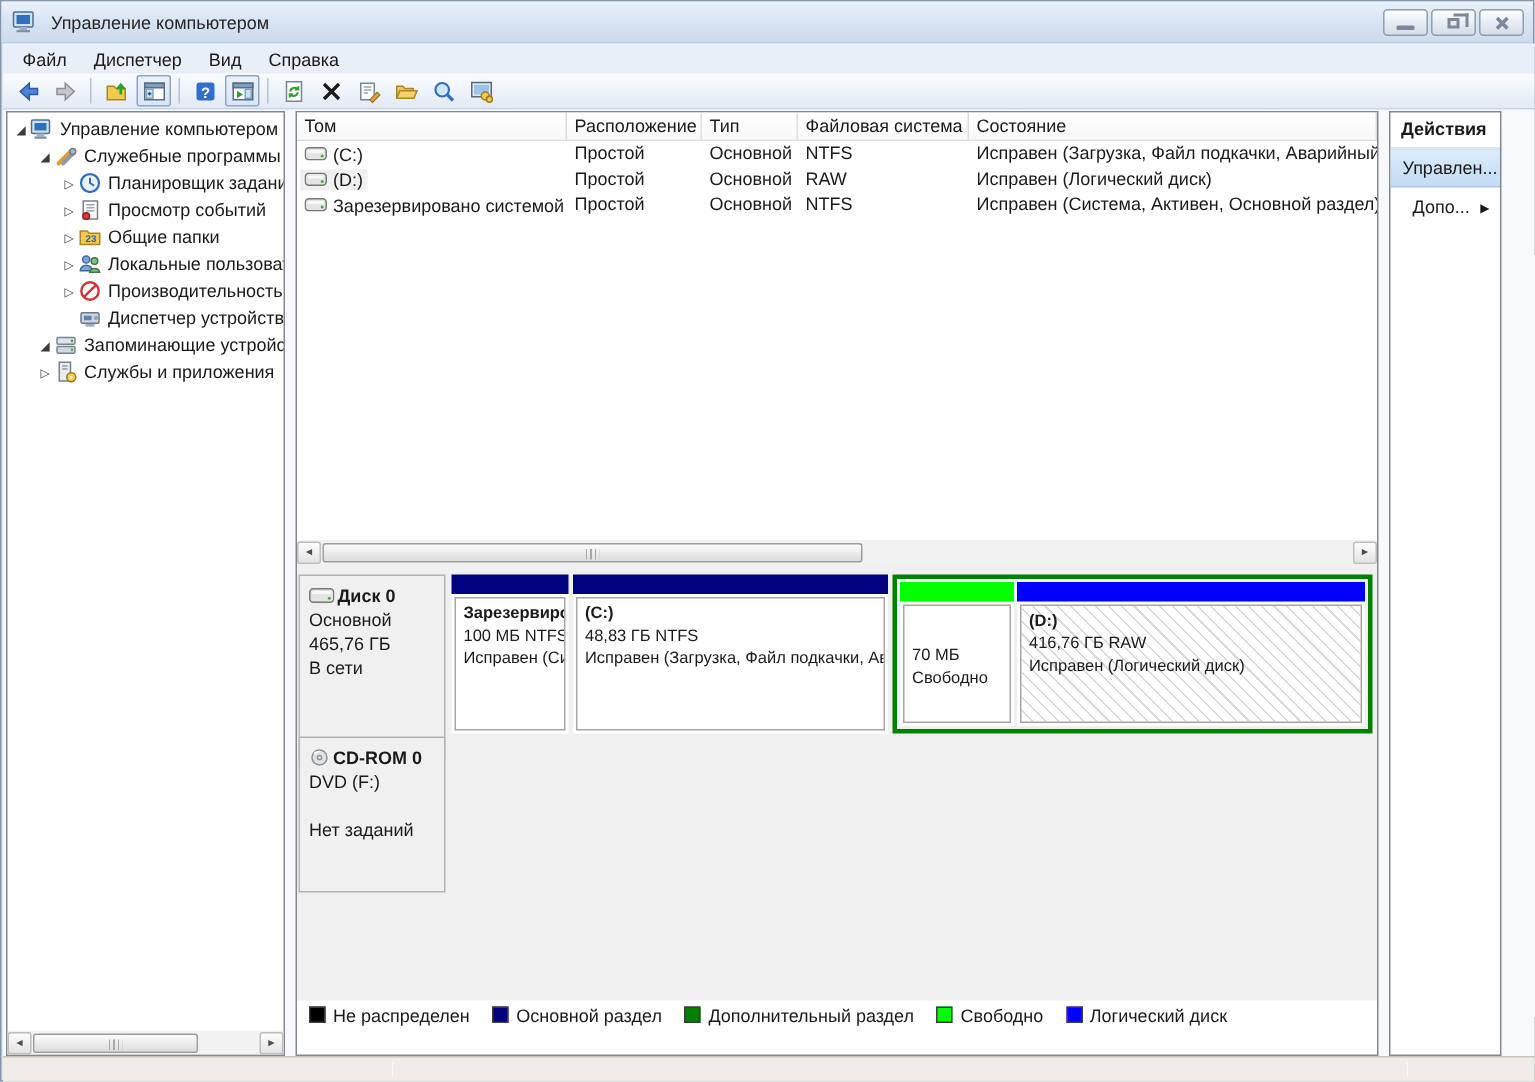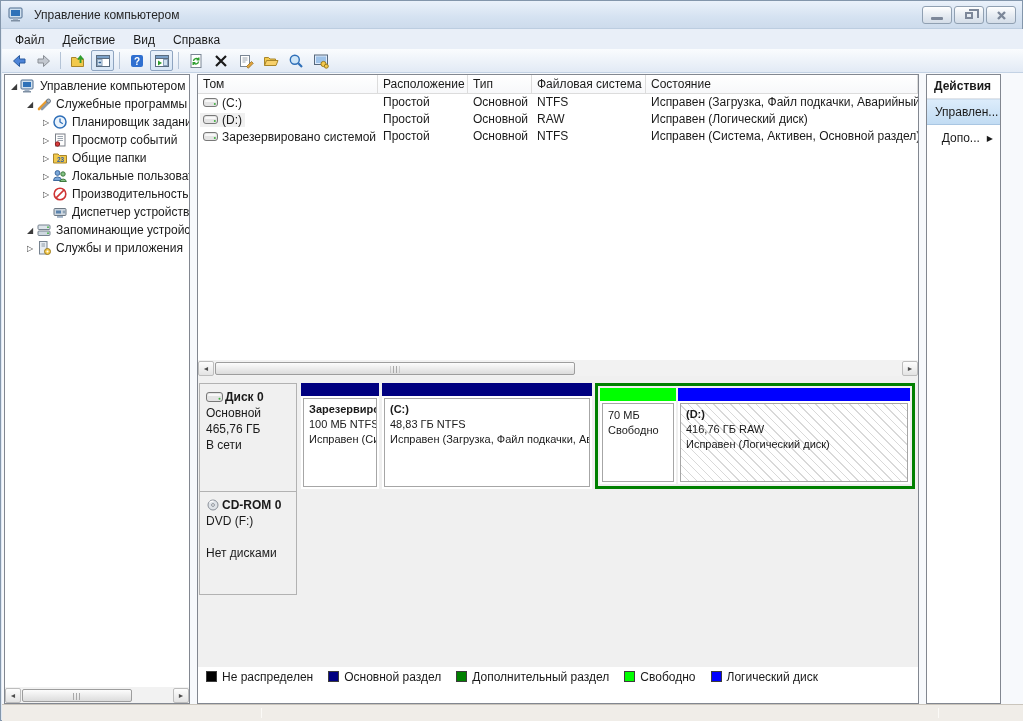--- a/index.html
+++ b/index.html
@@ -96,21 +96,21 @@
   .pbody { flex:1; margin:2px; border:1px solid #a6a6a6; background:#fff;
     padding:3px 1px 0 5px; font-size:11px; line-height:15px; white-space:nowrap; overflow:hidden; }
   .pbody .pt { font-weight:bold; }
   .p-reserved { width:78px; }
   .p-c { width:210px; }
   .ext { flex:1; border:3px solid #008000; background:#f0f0f0; display:flex; padding:2px; }
   .p-free { width:76px; margin-right:2px; }
   .p-d { flex:1; margin-right:0; }
   .p-d .pbody { background:
     repeating-linear-gradient(45deg,#ffffff 0 5px,#d9d9d9 5px 6px); }
-  .p-free .pbody { padding-top:4px; }
+  .p-free .pbody { padding-top:26px; }
 
   
   .legend { position:absolute; left:0; bottom:0; width:720px; height:19px; background:#fff;
     display:flex; align-items:center; padding-left:8px; gap:15px; }
   .litem { display:flex; align-items:center; gap:5px; white-space:nowrap; }
   .lswatch { width:11px; height:11px; border:1px solid #3c3c3c; }
 
   
   .ahead { height:24px; font-weight:bold; padding:4px 7px; border-bottom:1px solid #e0e4ea; }
   .aitem1 { height:26px; display:flex; align-items:center; justify-content:space-between;
@@ -151,21 +151,21 @@
       <div class="wbtn">
         <svg width="11" height="11" viewBox="0 0 11 11">
             <path d="M2 2 L9 9 M9 2 L2 9" stroke="#7c8799" stroke-width="2.4"></path>
           </svg>
       </div>
     </div>
   </div>
 
   <div class="menubar">
     <span class="menu-item">Файл</span>
-    <span class="menu-item">Действие</span>
+    <span class="menu-item">Диспетчер</span>
     <span class="menu-item">Вид</span>
     <span class="menu-item">Справка</span>
   </div>
 
   <div class="toolbar">
     <div class="tbtn">
       <svg width="16" height="16" viewBox="0 0 16 16">
           <path d="M8.5 2.5 L2.5 8 L8.5 13.5 V10 H14 V6 H8.5 Z" fill="#4d84d8" stroke="#2a5a9e"></path>
         </svg>
     </div>
@@ -539,21 +539,21 @@
               <svg width="14" height="12" viewBox="0 0 14 12">
                 <circle cx="7" cy="6" r="5" fill="#dfe3e8" stroke="#8a9099"></circle>
                 <circle cx="7" cy="6" r="1.4" fill="#fff" stroke="#8a9099"></circle>
                 <path d="M3.5 3.5 a5 5 0 0 1 4 -1.4" fill="none" stroke="#fff" stroke-width="1.2"></path>
               </svg>
             </span>
             <span>CD-ROM 0</span>
           </div>
         <div>DVD (F:)</div>
         <div>&nbsp;</div>
-        <div>Нет дисками</div>
+        <div>Нет заданий</div>
       </div>
 
       <div class="legend">
         <span class="litem">
             <span class="lswatch" style="background-color: rgb(0, 0, 0);"></span>
             <span>Не распределен</span>
           </span>
         <span class="litem">
             <span class="lswatch" style="background-color: rgb(0, 0, 128);"></span>
             <span>Основной раздел</span>

